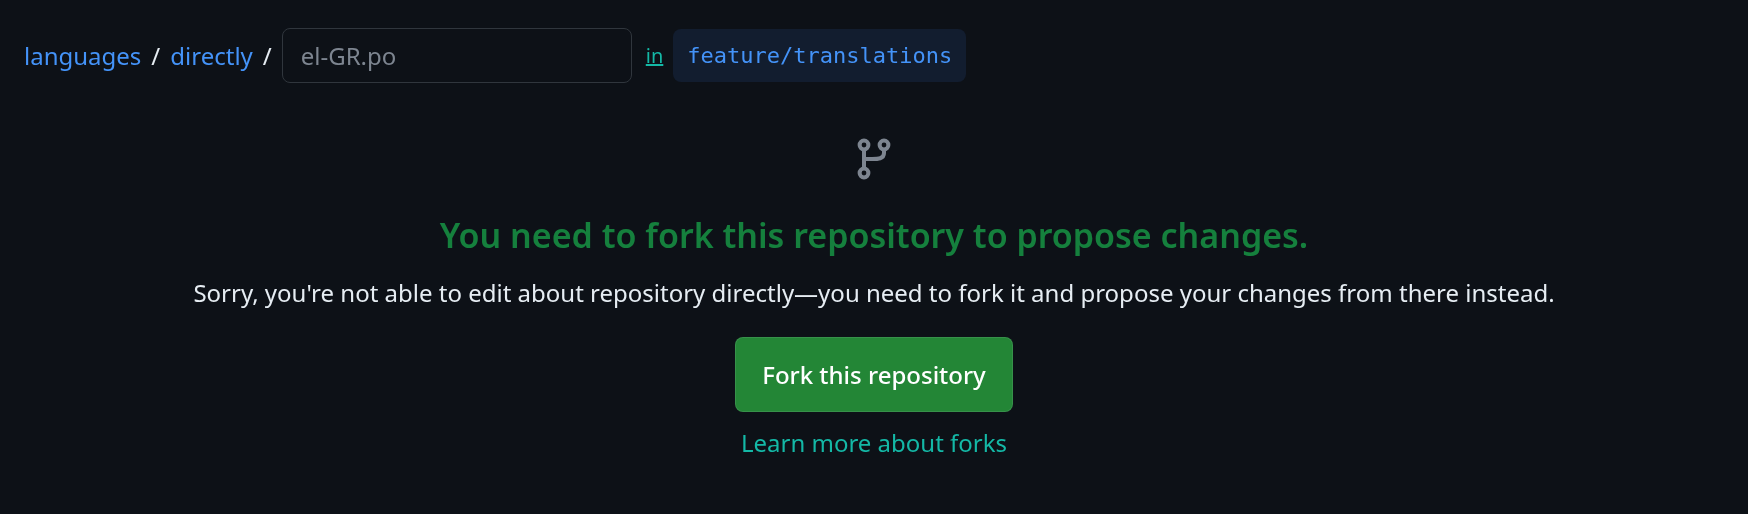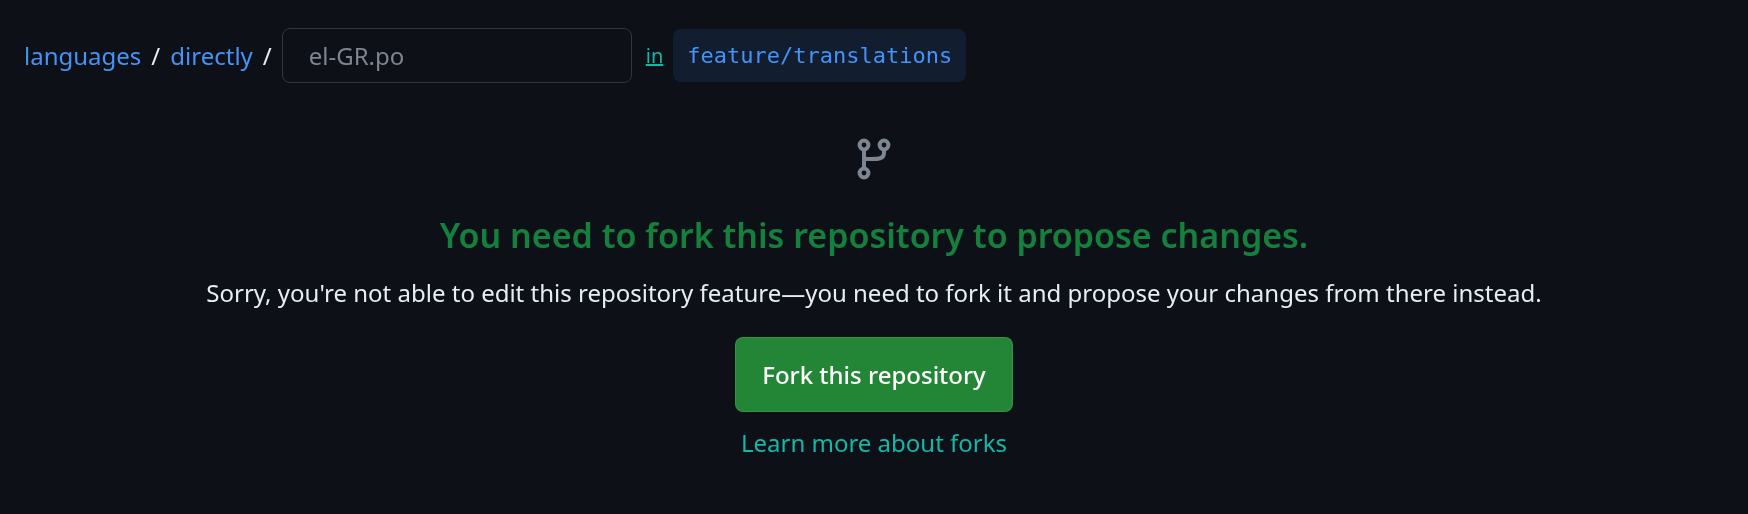--- a/index.html
+++ b/index.html
@@ -29,21 +29,21 @@
   }
   .breadcrumb-sep {
     color: #e6edf3;
   }
   .filename-input {
     background-color: #0d1117;
     border: 1px solid #30363d;
     border-radius: 8px;
     color: #7d8590;
     font-size: 24px;
-    padding: 10px 26px;
+    padding: 10px 18px;
     width: 350px;
     font-family: inherit;
     outline: none;
   }
   .filename-input::placeholder {
     color: #7d8590;
   }
   .in-text {
     color: #14b8a6;
     font-size: 20px;
@@ -116,16 +116,16 @@
   <span class="fork-icon">
     <svg width="48" height="48" viewBox="0 0 24 24" fill="none" stroke="currentColor" stroke-width="2">
       <circle cx="7" cy="5" r="2.2"></circle>
       <circle cx="17" cy="5" r="2.2"></circle>
       <circle cx="7" cy="19" r="2.2"></circle>
       <path d="M7 7.2 L7 16.8"></path>
       <path d="M17 7.2 L17 9 C17 12 14 12 11 12 L7 12"></path>
     </svg>
   </span>
   <h2 class="heading">You need to fork this repository to propose changes.</h2>
-  <p class="subtext">Sorry, you're not able to edit this repository feature—you need to fork it and propose your changes from there instead.</p>
+  <p class="subtext">Sorry, you're not able to edit about repository directly—you need to fork it and propose your changes from there instead.</p>
   <button class="fork-button">Fork this repository</button>
   <a class="learn-link">Learn more about forks</a>
 </div>
 
 </body></html>

